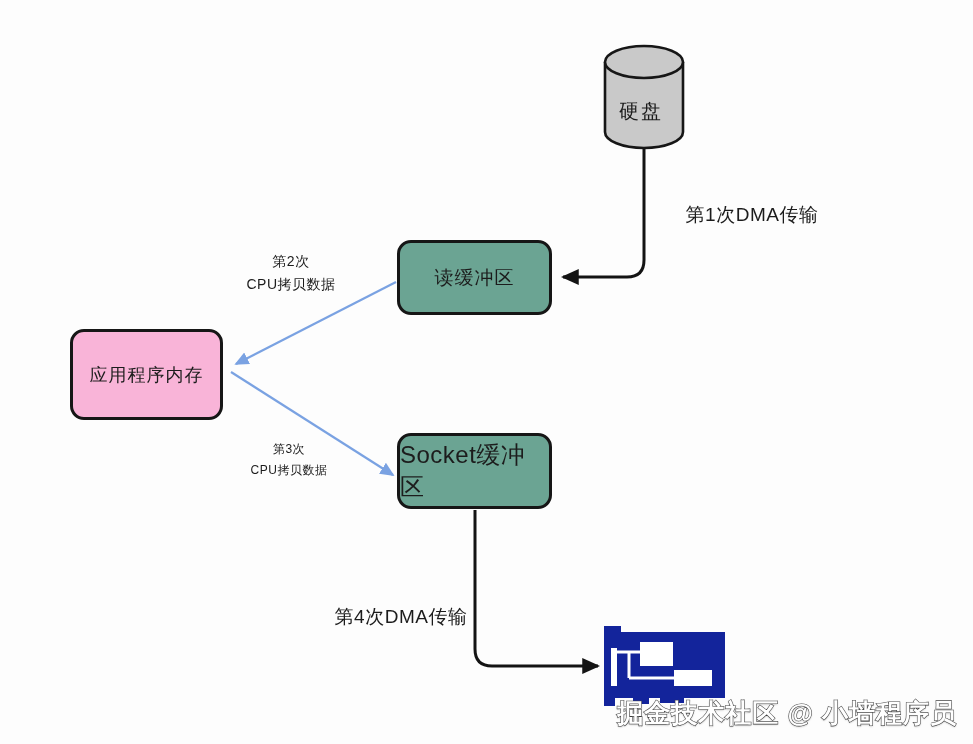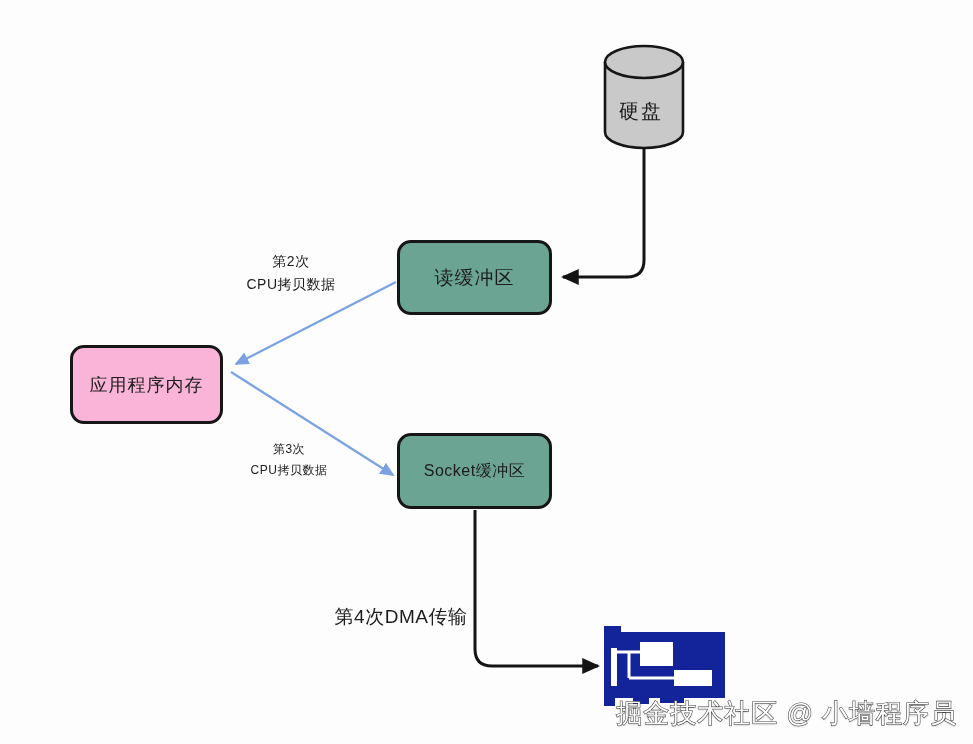--- a/index.html
+++ b/index.html
@@ -19,39 +19,39 @@
     box-sizing:border-box;
     display:flex;align-items:center;justify-content:center;
     border:3px solid var(--outline-black,#161616);
     border-radius:14px;
     color:var(--label-text,#1c1c1c);
     font-size:19px;font-weight:500;letter-spacing:1px;
   }
   .node.teal{background:var(--node-teal,#6ba493);}
   .node.pink{background:var(--node-pink,#f9b4d8);}
   #node-read{left:397px;top:240px;width:155px;height:75px;}
-  #node-app{left:70px;top:329px;width:153px;height:79px;font-size:18px;margin-top:16px;}
-  #node-socket{left:397px;top:433px;width:155px;height:76px;font-size:16px;letter-spacing:0.5px;}
+  #node-app{left:70px;top:329px;width:153px;height:91px;font-size:18px;}
+  #node-socket{left:397px;top:433px;width:155px;height:76px;font-size:24px;letter-spacing:0.5px;}
   .edge-label{
     position:absolute;
     color:var(--label-text,#1c1c1c);
     font-size:19px;font-weight:500;
     text-align:center;letter-spacing:0.5px;
     white-space:nowrap;
   }
   #lbl-disk{left:604px;top:98px;width:74px;font-size:20px;letter-spacing:2px;}
   #lbl-dma1{left:680px;top:202px;width:144px;}
   #lbl-cpu2{left:223px;top:250px;width:136px;font-size:14px;line-height:23px;}
   #lbl-cpu3{left:221px;top:439px;width:136px;font-size:12px;line-height:21px;}
   #lbl-dma4{left:330px;top:604px;width:142px;}
   .edge-label .line{display:block;}
   #watermark{
     position:absolute;
     right:16px;top:696px;
-    font-size:26px;font-weight:400;letter-spacing:1px;
+    font-size:26px;font-weight:700;letter-spacing:1px;
     color:var(--watermark-fill,#ffffff);
     -webkit-text-stroke:1.1px var(--watermark-outline,#4a4a4a);
     paint-order:stroke fill;
     text-shadow:0 1px 2px rgba(0,0,0,0.28);
     white-space:nowrap;
     z-index:5;
   }
 </style>
 </head>
 <body>
@@ -98,20 +98,21 @@
     <span>读缓冲区</span>
   </div>
   <div class="node pink" id="node-app">
     <span>应用程序内存</span>
   </div>
   <div class="node teal" id="node-socket">
     <span>Socket缓冲区</span>
   </div>
 
   <div class="edge-label" id="lbl-disk">硬盘</div>
+  <div class="edge-label" id="lbl-dma1">第1次DMA传输</div>
   <div class="edge-label" id="lbl-cpu2">
     <span class="line">第2次</span>
     <span class="line">CPU拷贝数据</span>
   </div>
   <div class="edge-label" id="lbl-cpu3">
     <span class="line">第3次</span>
     <span class="line">CPU拷贝数据</span>
   </div>
   <div class="edge-label" id="lbl-dma4">第4次DMA传输</div>
 

